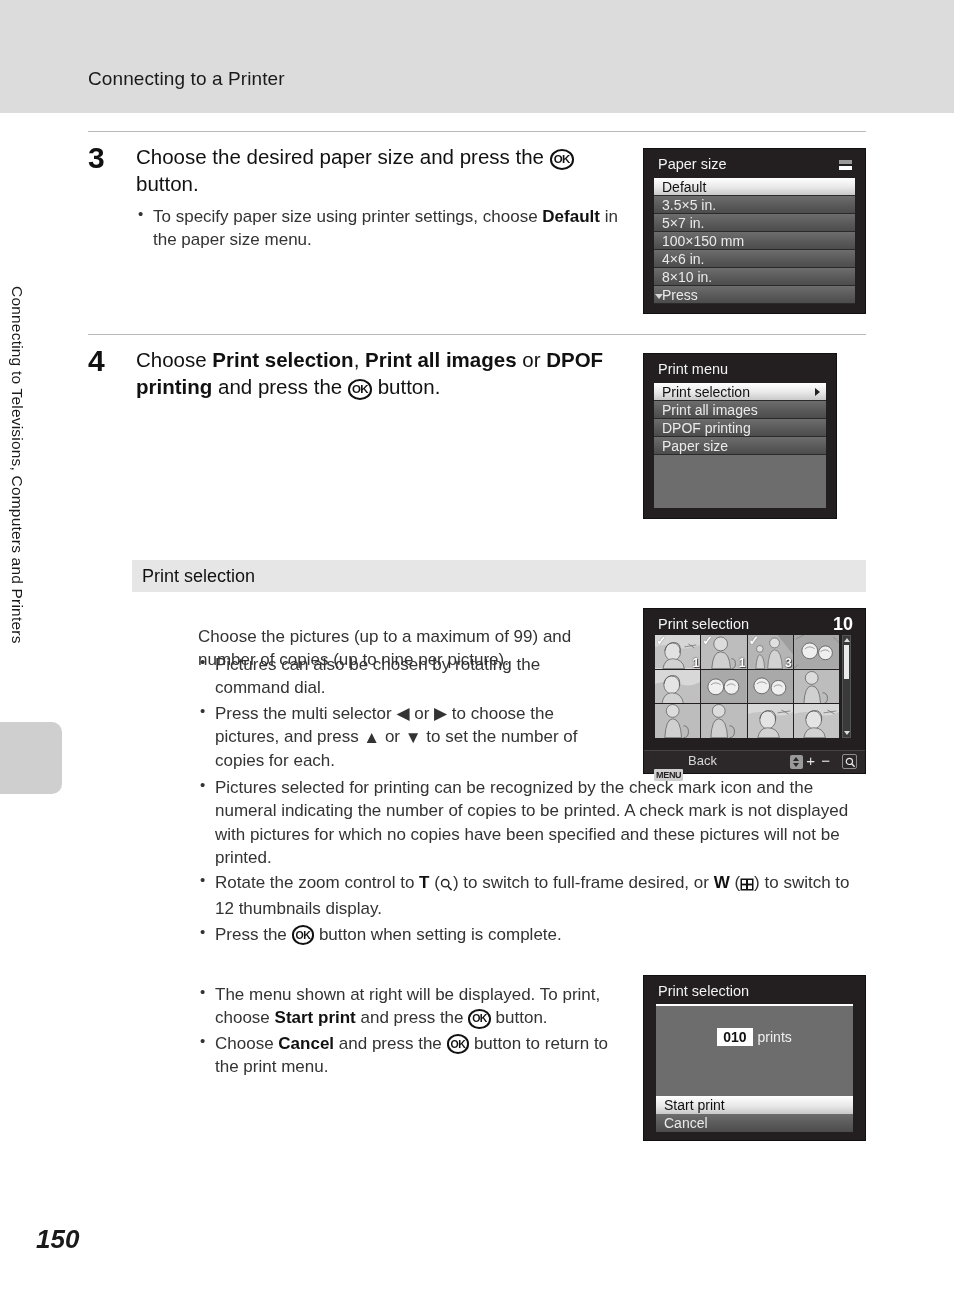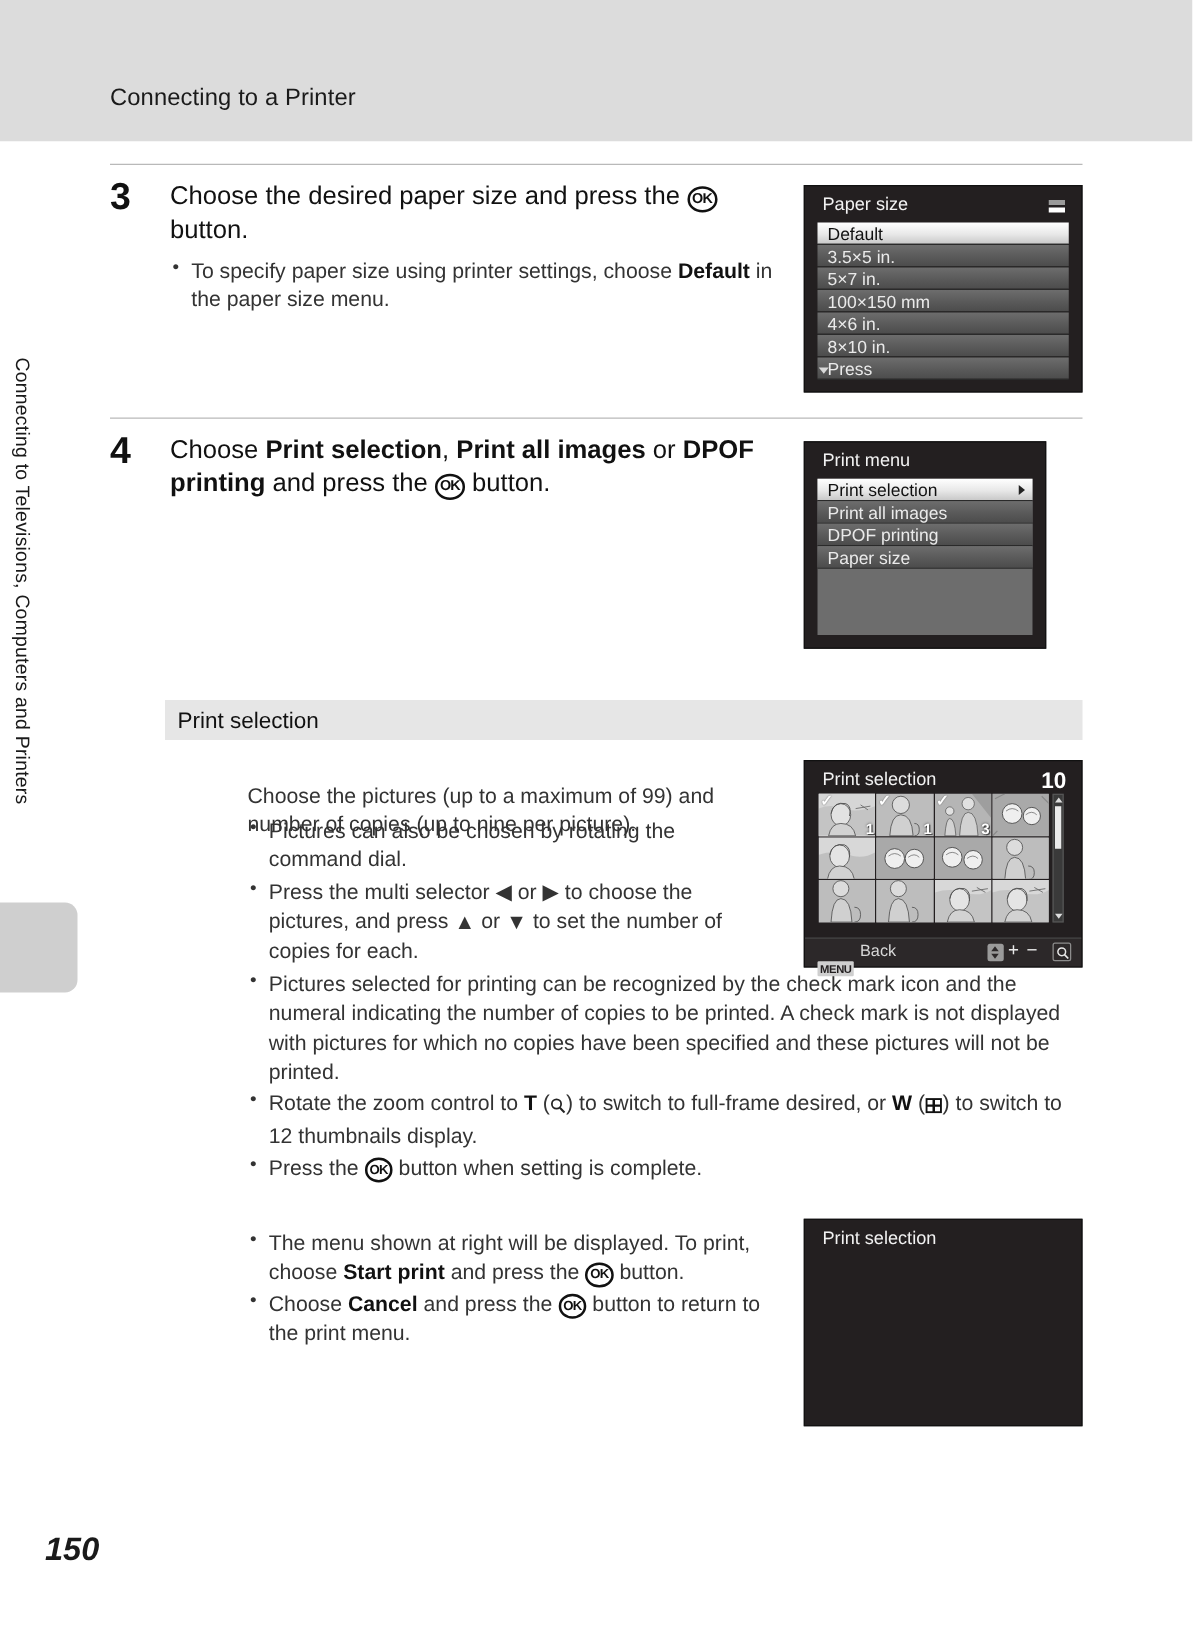--- a/index.html
+++ b/index.html
@@ -650,15 +650,24 @@
         <svg width="11" height="11" viewBox="0 0 11 11">
             <circle cx="4.4" cy="4.4" r="3.1" fill="none" stroke="#e8e8e8" stroke-width="1.2"></circle>
             <line x1="6.6" y1="6.7" x2="9.6" y2="9.8" stroke="#e8e8e8" stroke-width="1.4"></line>
           </svg>
       </span>
     </div>
   </div>
 
   <div class="lcd" style="left:643px; top:975px; width:223px; height:166px;">
     <div class="lcd-title">Print selection</div>
+    <div class="confirm-panel">
+      <div class="prints-row">
+        <span class="prints-box">010</span><span>prints</span>
+      </div>
+      <div class="confirm-items">
+        <div class="lcd-item sel"><span>Start print</span></div>
+        <div class="lcd-item"><span>Cancel</span></div>
+      </div>
+    </div>
   </div>
 
 </div>
 
 </body></html>

